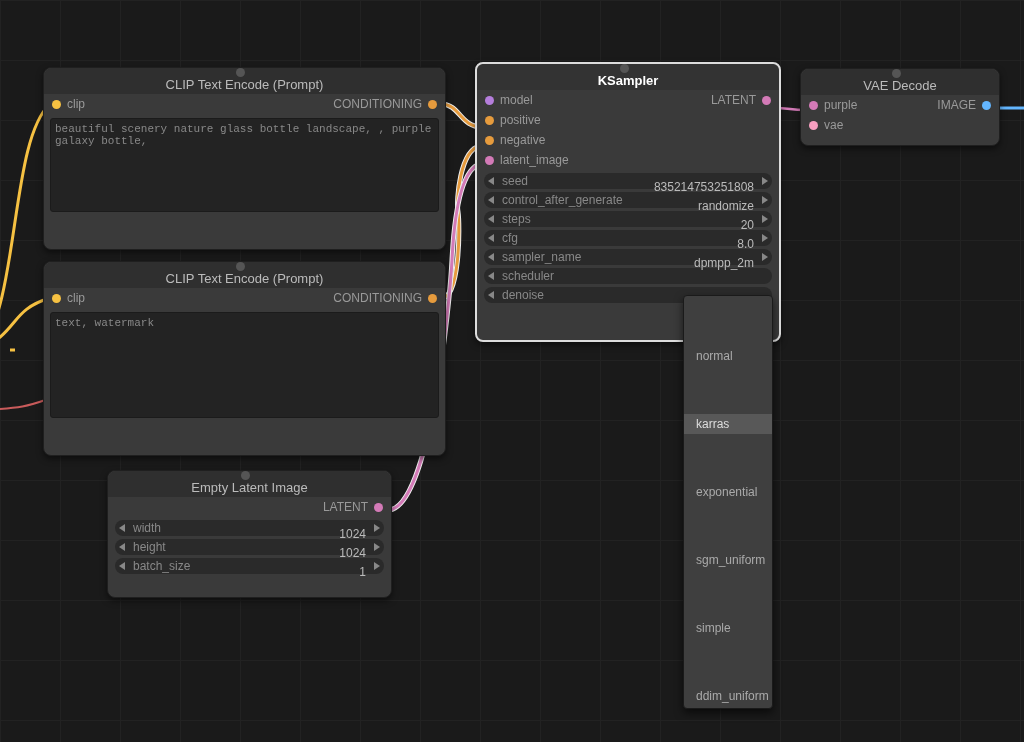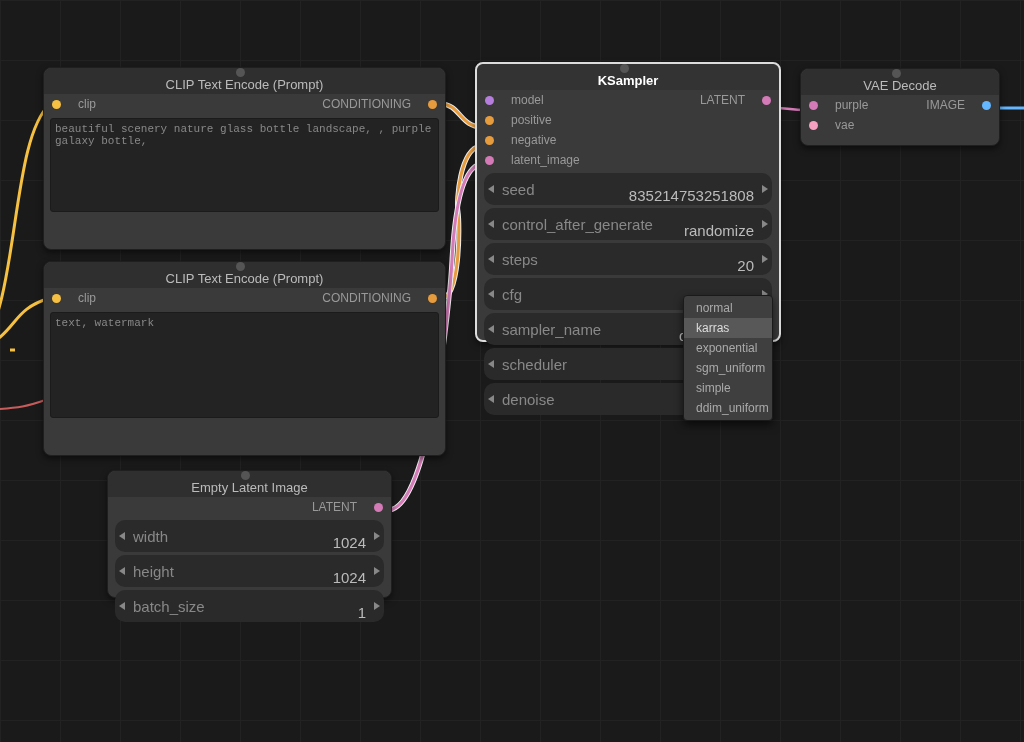--- a/index.html
+++ b/index.html
@@ -41,21 +41,21 @@
   }
   .node.selected .node-header { color:#fff; font-weight:bold; background:#333;}
   .node-header .dot {
     width: 9px; height:9px; border-radius:50%;
     background:#555; margin-right:8px;
   }
   .io-row {
     display:flex; justify-content:space-between;
     padding: 0 8px; height:20px; align-items:center;
   }
-  .port { display:flex; align-items:center; gap:17px; font-size:12px; color:#999;}
+  .port { display:flex; align-items:center; gap:6px; font-size:12px; color:#999;}
   .port-dot {
     width:9px; height:9px; border-radius:50%;
     flex:none;
   }
   .port.out { justify-content:flex-end; }
   .port.out .port-dot { order:2; }
   textarea.prompt {
     width: calc(100% - 12px);
     margin: 4px 6px 6px 6px;
     background:#232323;
@@ -64,24 +64,24 @@
     color:#888;
     font-family: "Courier New", monospace;
     font-size: 11px;
     padding:4px;
     resize:none;
   }
   .widget {
     display:flex; align-items:center;
     background:#2a2a2a;
     border-radius:10px;
-    height:32px;
+    height:16px;
     margin:3px 7px;
     padding:0 4px;
-    font-size:15px;
+    font-size:12px;
   }
   .widget .wlabel { flex:none; color:#888; padding-left:4px;}
   .widget .wval   { flex:1; text-align:right; color:#bbb; padding-right:4px;margin-top:12px;}
   .arrow {
     width:0;height:0;
     border-top:4px solid transparent;
     border-bottom:4px solid transparent;
     flex:none;
   }
   .arrow.left  { border-right:6px solid #888; margin-right:4px;}
@@ -93,20 +93,21 @@
     border-radius:4px;
     font-size:12px;
     box-shadow:0 4px 8px rgba(0,0,0,0.6);
     z-index:50;
     padding:2px 0;
   }
   .dropdown .item {
     padding:3px 12px;
     color:#aaa;
     cursor:default;
+    margin-top:48px;
   }
   .dropdown .item.sel {
     background:#585858;
     color:#ddd;
   }
 </style>
 </head>
 <body>
 
 <svg class="wires">

